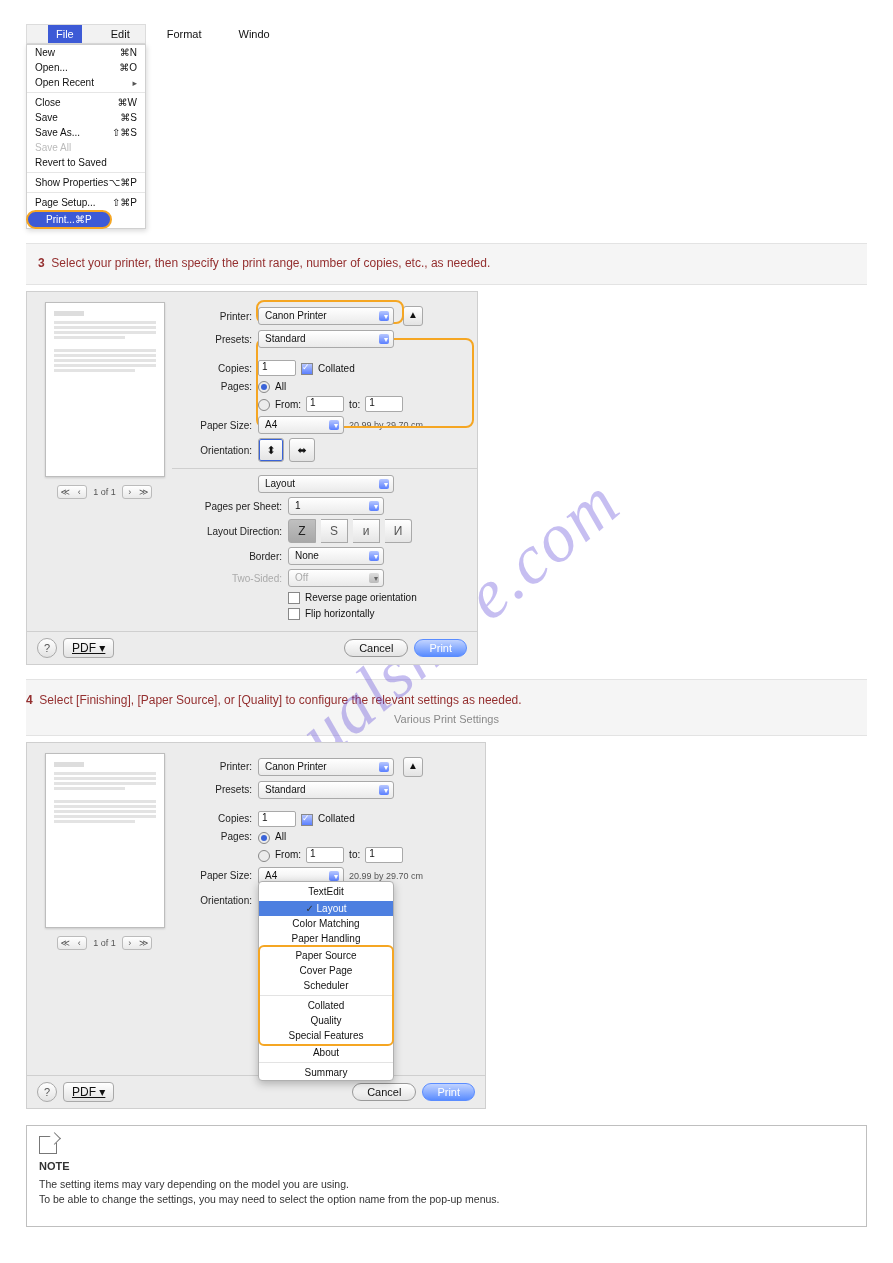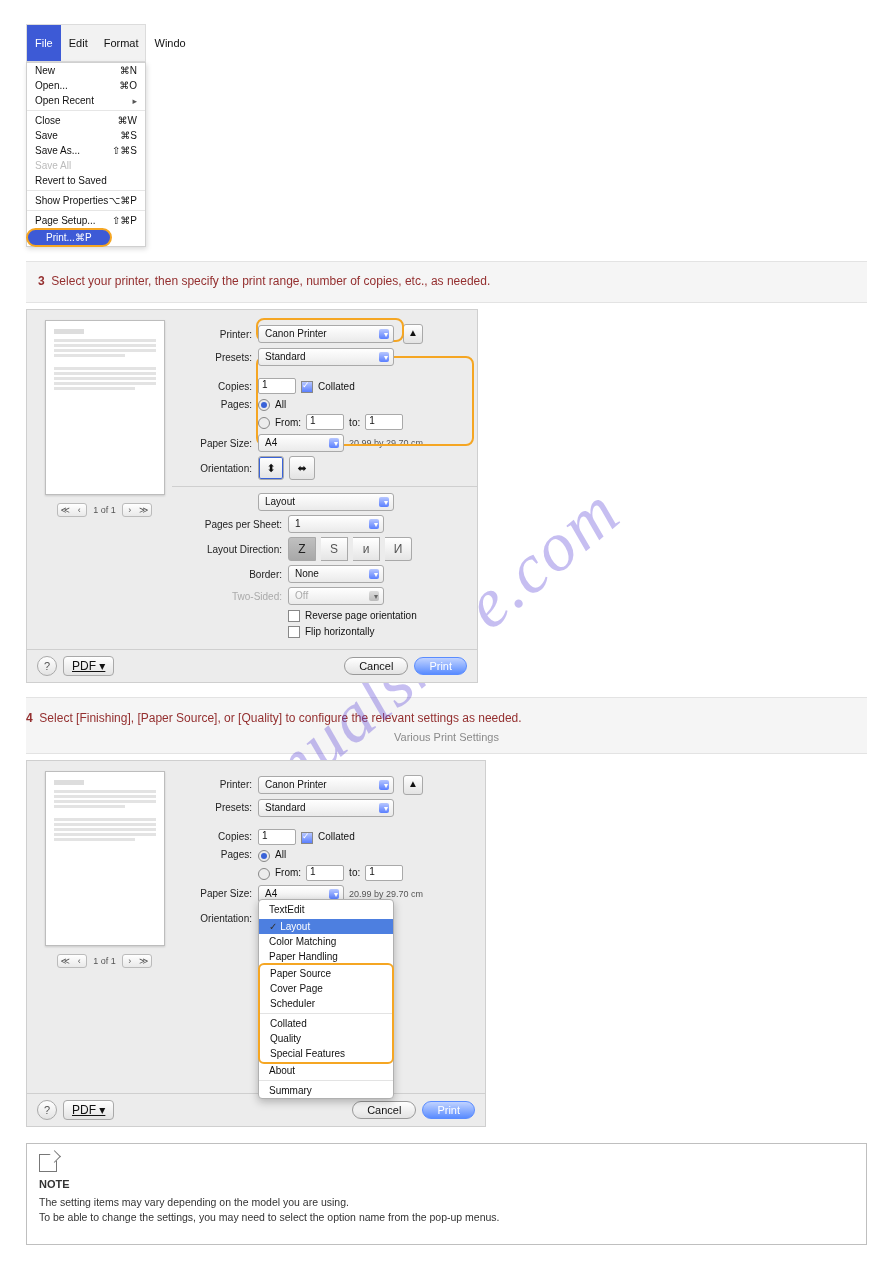--- a/index.html
+++ b/index.html
@@ -23,21 +23,21 @@
   
   .band{background:#f5f5f5;border-top:1px solid var(--divider);border-bottom:1px solid var(--divider);padding:6px 0 10px;margin:14px 0 6px;}
 
   .instr{font-size:12px;color:var(--heading);margin:6px 12px 4px;}
   .instr2{font-size:12px;color:var(--heading);margin:6px 0 4px;line-height:1.4;}
   .stepnum{font-weight:bold;color:var(--heading);}
   .subtext{font-size:11px;color:#666;margin-top:4px;}
 
   
   .menubar{display:flex;font-size:11px;background:#f2f2f2;border:1px solid #dcdcdc;width:118px;margin-top:24px;}
-  .menubar span{padding:12px 8px;}
+  .menubar span{padding:3px 8px;margin-left:21px;}
   .menubar .active{background:var(--menu-sel);color:#fff;}
   .filemenu{width:118px;background:#fff;border:1px solid #d0d0d0;box-shadow:1px 2px 5px rgba(0,0,0,.15);font-size:10px;}
   .mrow{display:flex;justify-content:space-between;padding:2px 8px;}
   .msep{height:1px;background:#e6e6e6;margin:2px 0;}
   .mrow.dis{color:#bbb;}
   .mrow.sel-wrap{padding:0;}
   .sel-outline{display:flex;justify-content:space-between;background:var(--menu-sel);color:#fff;margin:0 -1px -1px -1px;padding:2px 18px;border:2px solid var(--orange);border-radius:10px;}
   .arrow-r::after{content:"▸";color:#555;font-size:9px;}
 
   
@@ -87,21 +87,21 @@
   .pdfbtn{border:1px solid #a9a9a9;background:linear-gradient(#fff,#e3e3e3);border-radius:4px;padding:2px 8px;font-size:12px;text-decoration:underline;}
   .spacer{flex:1;}
   .btn{border:1px solid #9a9a9a;background:linear-gradient(#fff,#e3e3e3);border-radius:10px;padding:2px 14px;font-size:11px;margin-left:6px;}
   .btn.primary{background:linear-gradient(#c1d3ff,#5a8cff);border-color:#5a8cff;color:#fff;}
 
   .sqbtn{width:18px;height:18px;border:1px solid #a9a9a9;background:linear-gradient(#fff,#e3e3e3);border-radius:3px;text-align:center;line-height:16px;font-size:10px;margin-left:4px;}
 
   
   .drop{position:absolute;background:#fff;border:1px solid #b0b0b0;border-radius:4px;box-shadow:0 3px 8px rgba(0,0,0,.25);font-size:10px;width:134px;z-index:5;}
   .drop .dsec{padding:2px 0;}
-  .drop .drow{padding:2px 10px;}
+  .drop .drow{padding:2px 10px;text-align:center;}
   .drop .drow.check::before{content:"✓ ";color:#333;}
   .drop .drow.selrow{background:var(--aqua-sel);color:#fff;padding:2px 10px;}
   .drop .dsep{height:1px;background:#e3e3e3;margin:2px 0;}
   .drop .hl{border:2px solid var(--orange);border-radius:6px;margin:-1px;padding:1px 0;}
 
   
   .notebox{border:1px solid #bfbfbf;margin-top:16px;padding:10px 12px 18px;font-size:11px;color:#333;}
   .noteicon{width:16px;height:16px;border:1px solid #777;display:inline-flex;align-items:center;justify-content:center;position:relative;}
   .noteicon::after{content:"";position:absolute;right:-3px;top:-3px;width:8px;height:8px;border-top:1px solid #777;border-right:1px solid #777;transform:rotate(45deg);background:#fff;}
   .notetitle{font-weight:bold;margin:4px 0 6px;}

